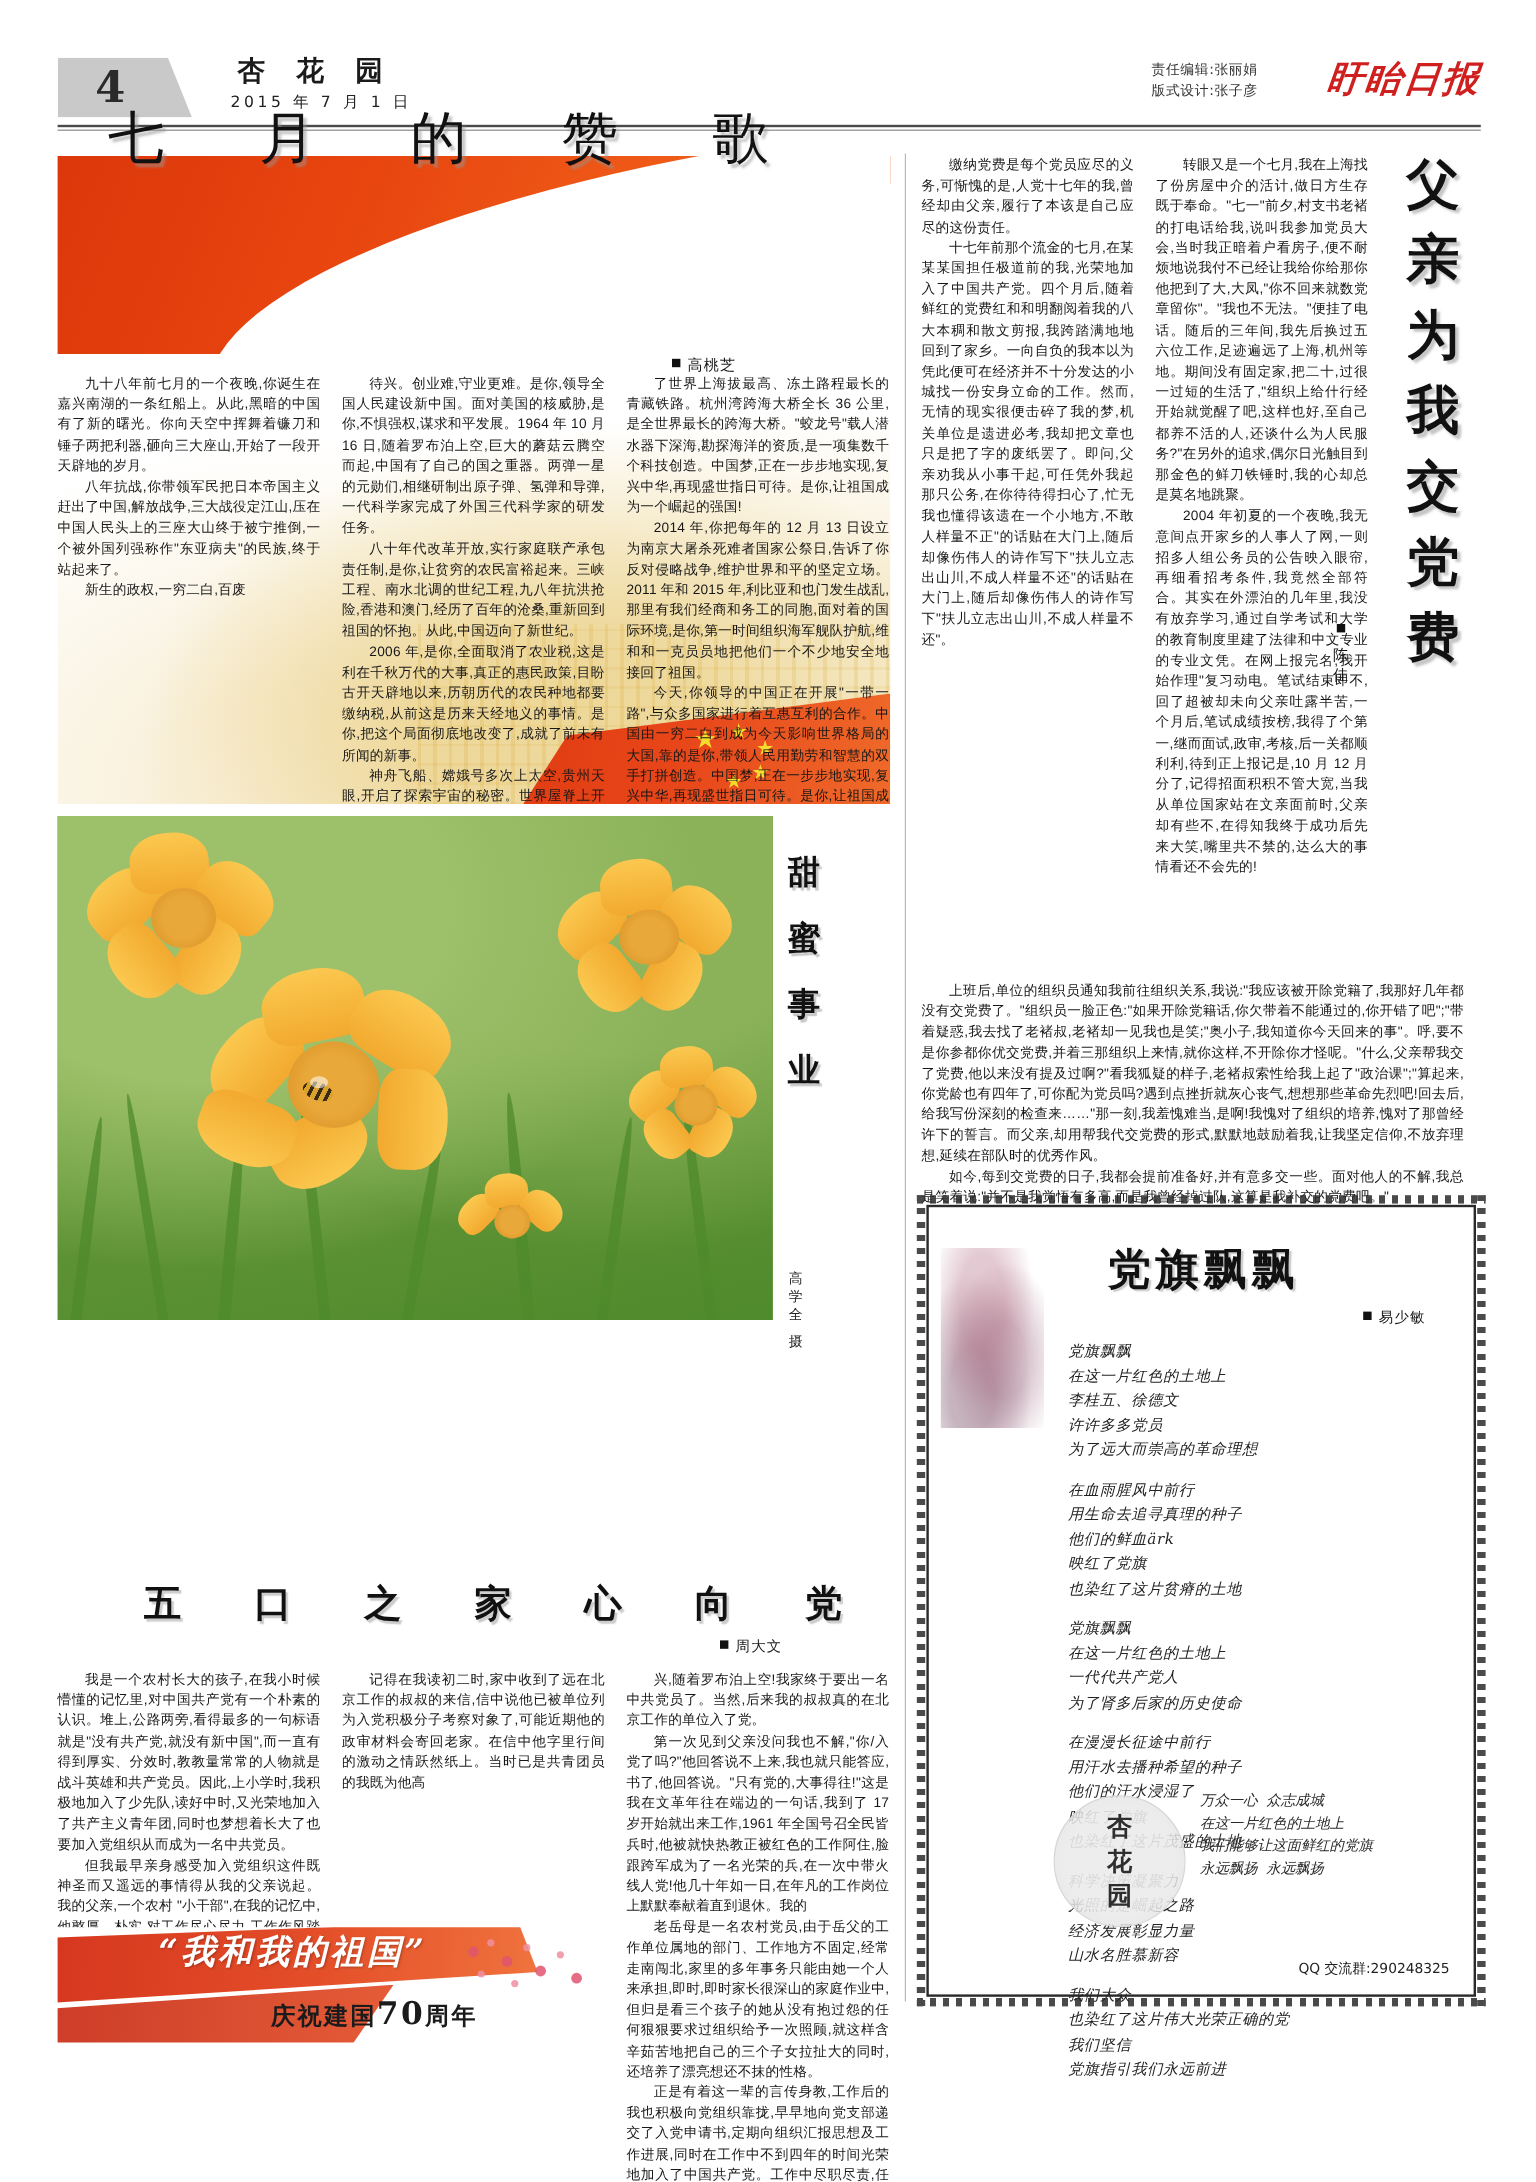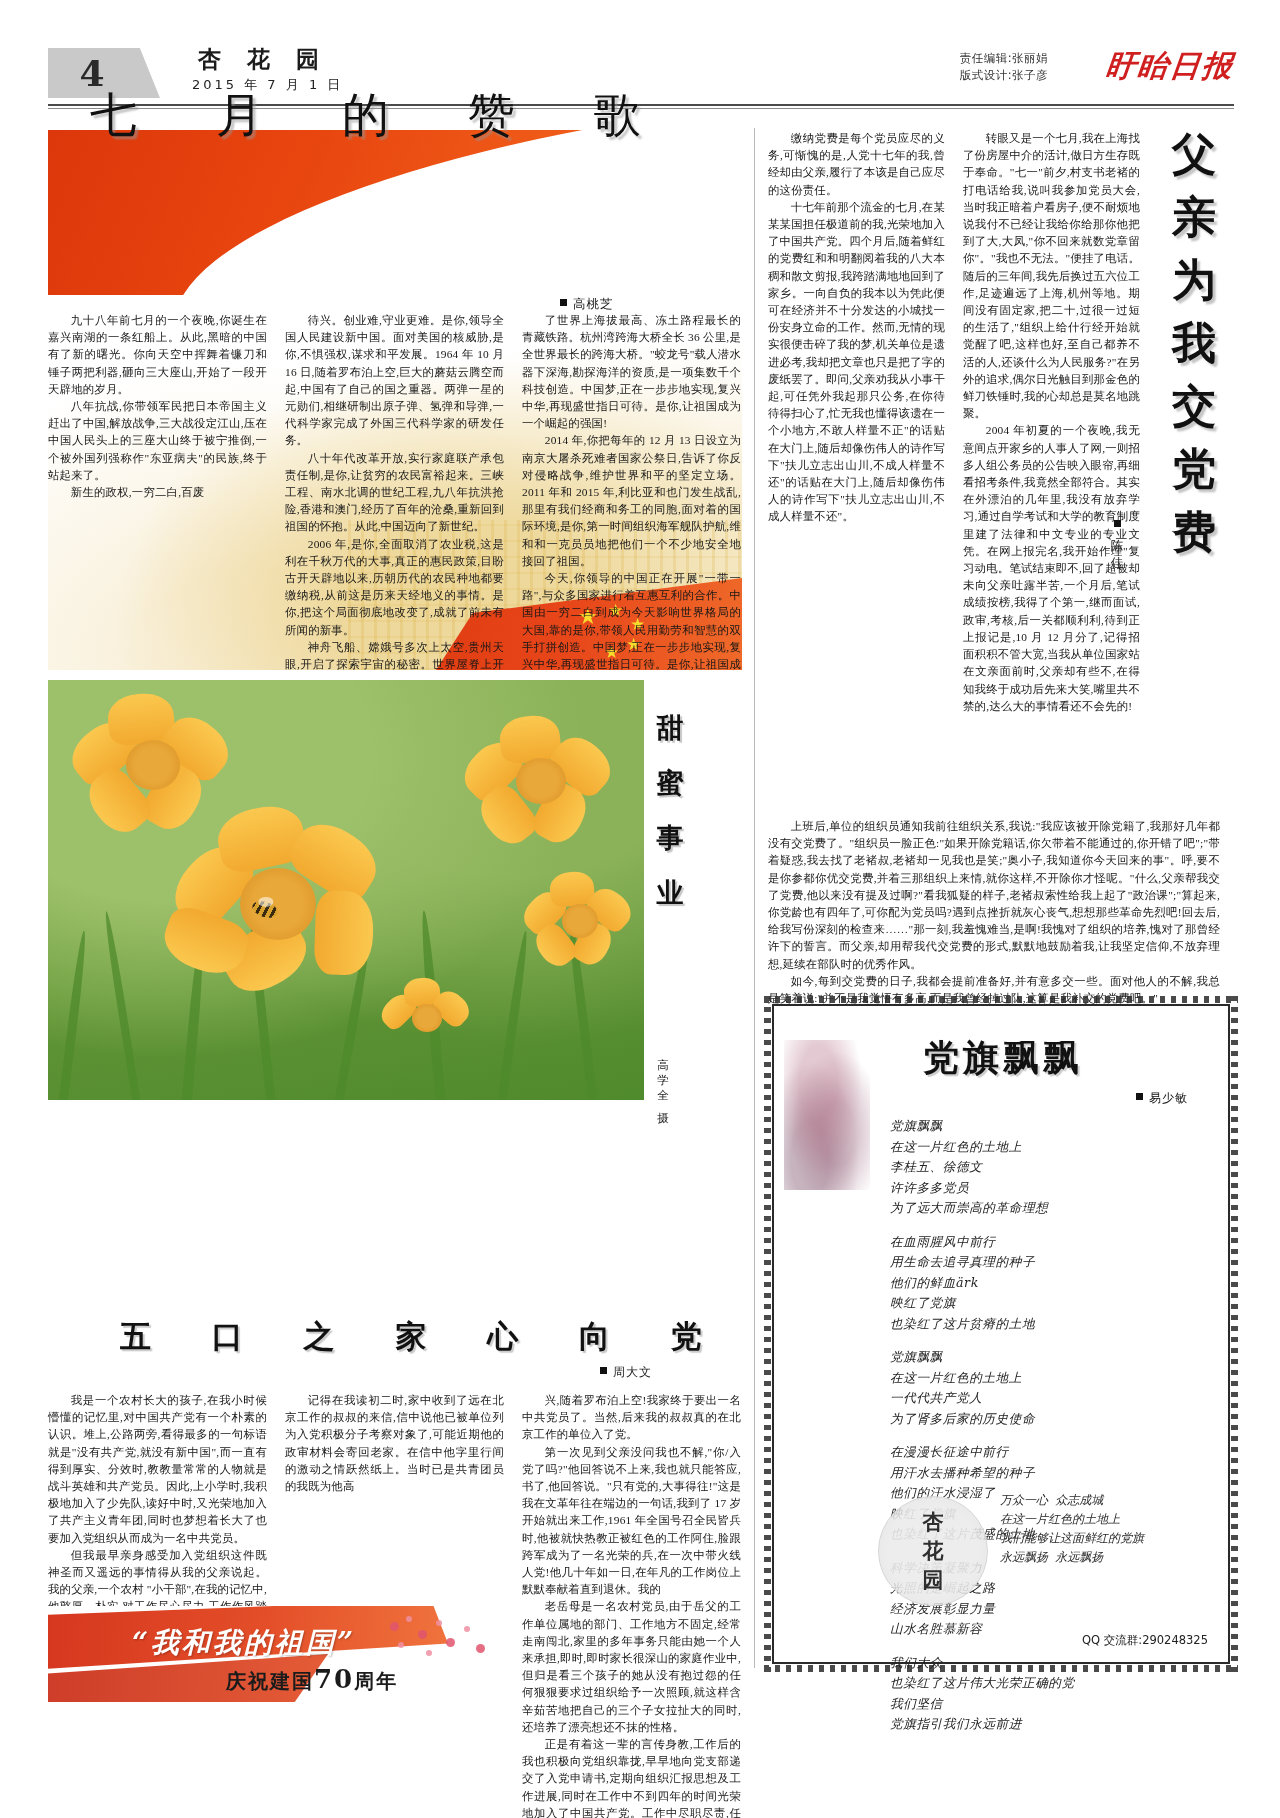--- a/index.html
+++ b/index.html
@@ -102,21 +102,21 @@
     clip-path:polygon(12% 38%, 100% 0, 100% 100%, 0 100%);
   }
   .stars{position:absolute;right:18px;bottom:14px;width:150px;height:54px;}
   .star{position:absolute;color:#f7dc2e;font-size:17px;line-height:17px;}
   .feature-cols{
     position:absolute;left:0;top:0;width:694px;height:358px;
     display:flex;gap:18px;
   }
   .fcol{width:219px;}
   .bodytext{
-    font-family:Liberation Serif, serif;
+    font-family:Liberation Sans, sans-serif;
     font-size:11.4px;line-height:17.2px;color:#171717;
     text-align:justify;letter-spacing:.2px;
   }
   .bodytext p{margin:0 0 0 0;text-indent:2em;}
 
   
   .photo{
     position:absolute;left:48px;top:680px;width:596px;height:420px;
     overflow:hidden;background:#6d9a3a;
   }
@@ -179,21 +179,21 @@
   .ad-red2{
     position:absolute;left:-20px;top:48px;width:300px;height:52px;
     background:linear-gradient(95deg,#c62510,#e24a21);
     clip-path:polygon(0 40%, 100% 0, 88% 100%, 0 100%);
     opacity:.9;
   }
   .ad-blossom{position:absolute;right:6px;top:6px;width:120px;height:56px;}
   .bl{position:absolute;width:9px;height:9px;border-radius:50%;background:#e0556e;opacity:.85;}
   .bl.s{width:6px;height:6px;background:#ee8fa2;}
   .ad-line1{
-    position:absolute;left:84px;top:18px;
+    position:absolute;left:84px;top:2px;
     font-family:"DejaVu Serif","Liberation Serif",serif;
     font-size:28px;font-weight:700;color:#ffffff;letter-spacing:3px;
     font-style:italic;text-shadow:1px 1px 2px rgba(0,0,0,.25);
   }
   .ad-line2{
     position:absolute;left:178px;top:58px;
     font-family:"DejaVu Serif","Liberation Serif",serif;
     font-size:20px;font-weight:700;color:#1b1b1b;letter-spacing:2px;
   }
   .ad-70{font-size:26px;}

